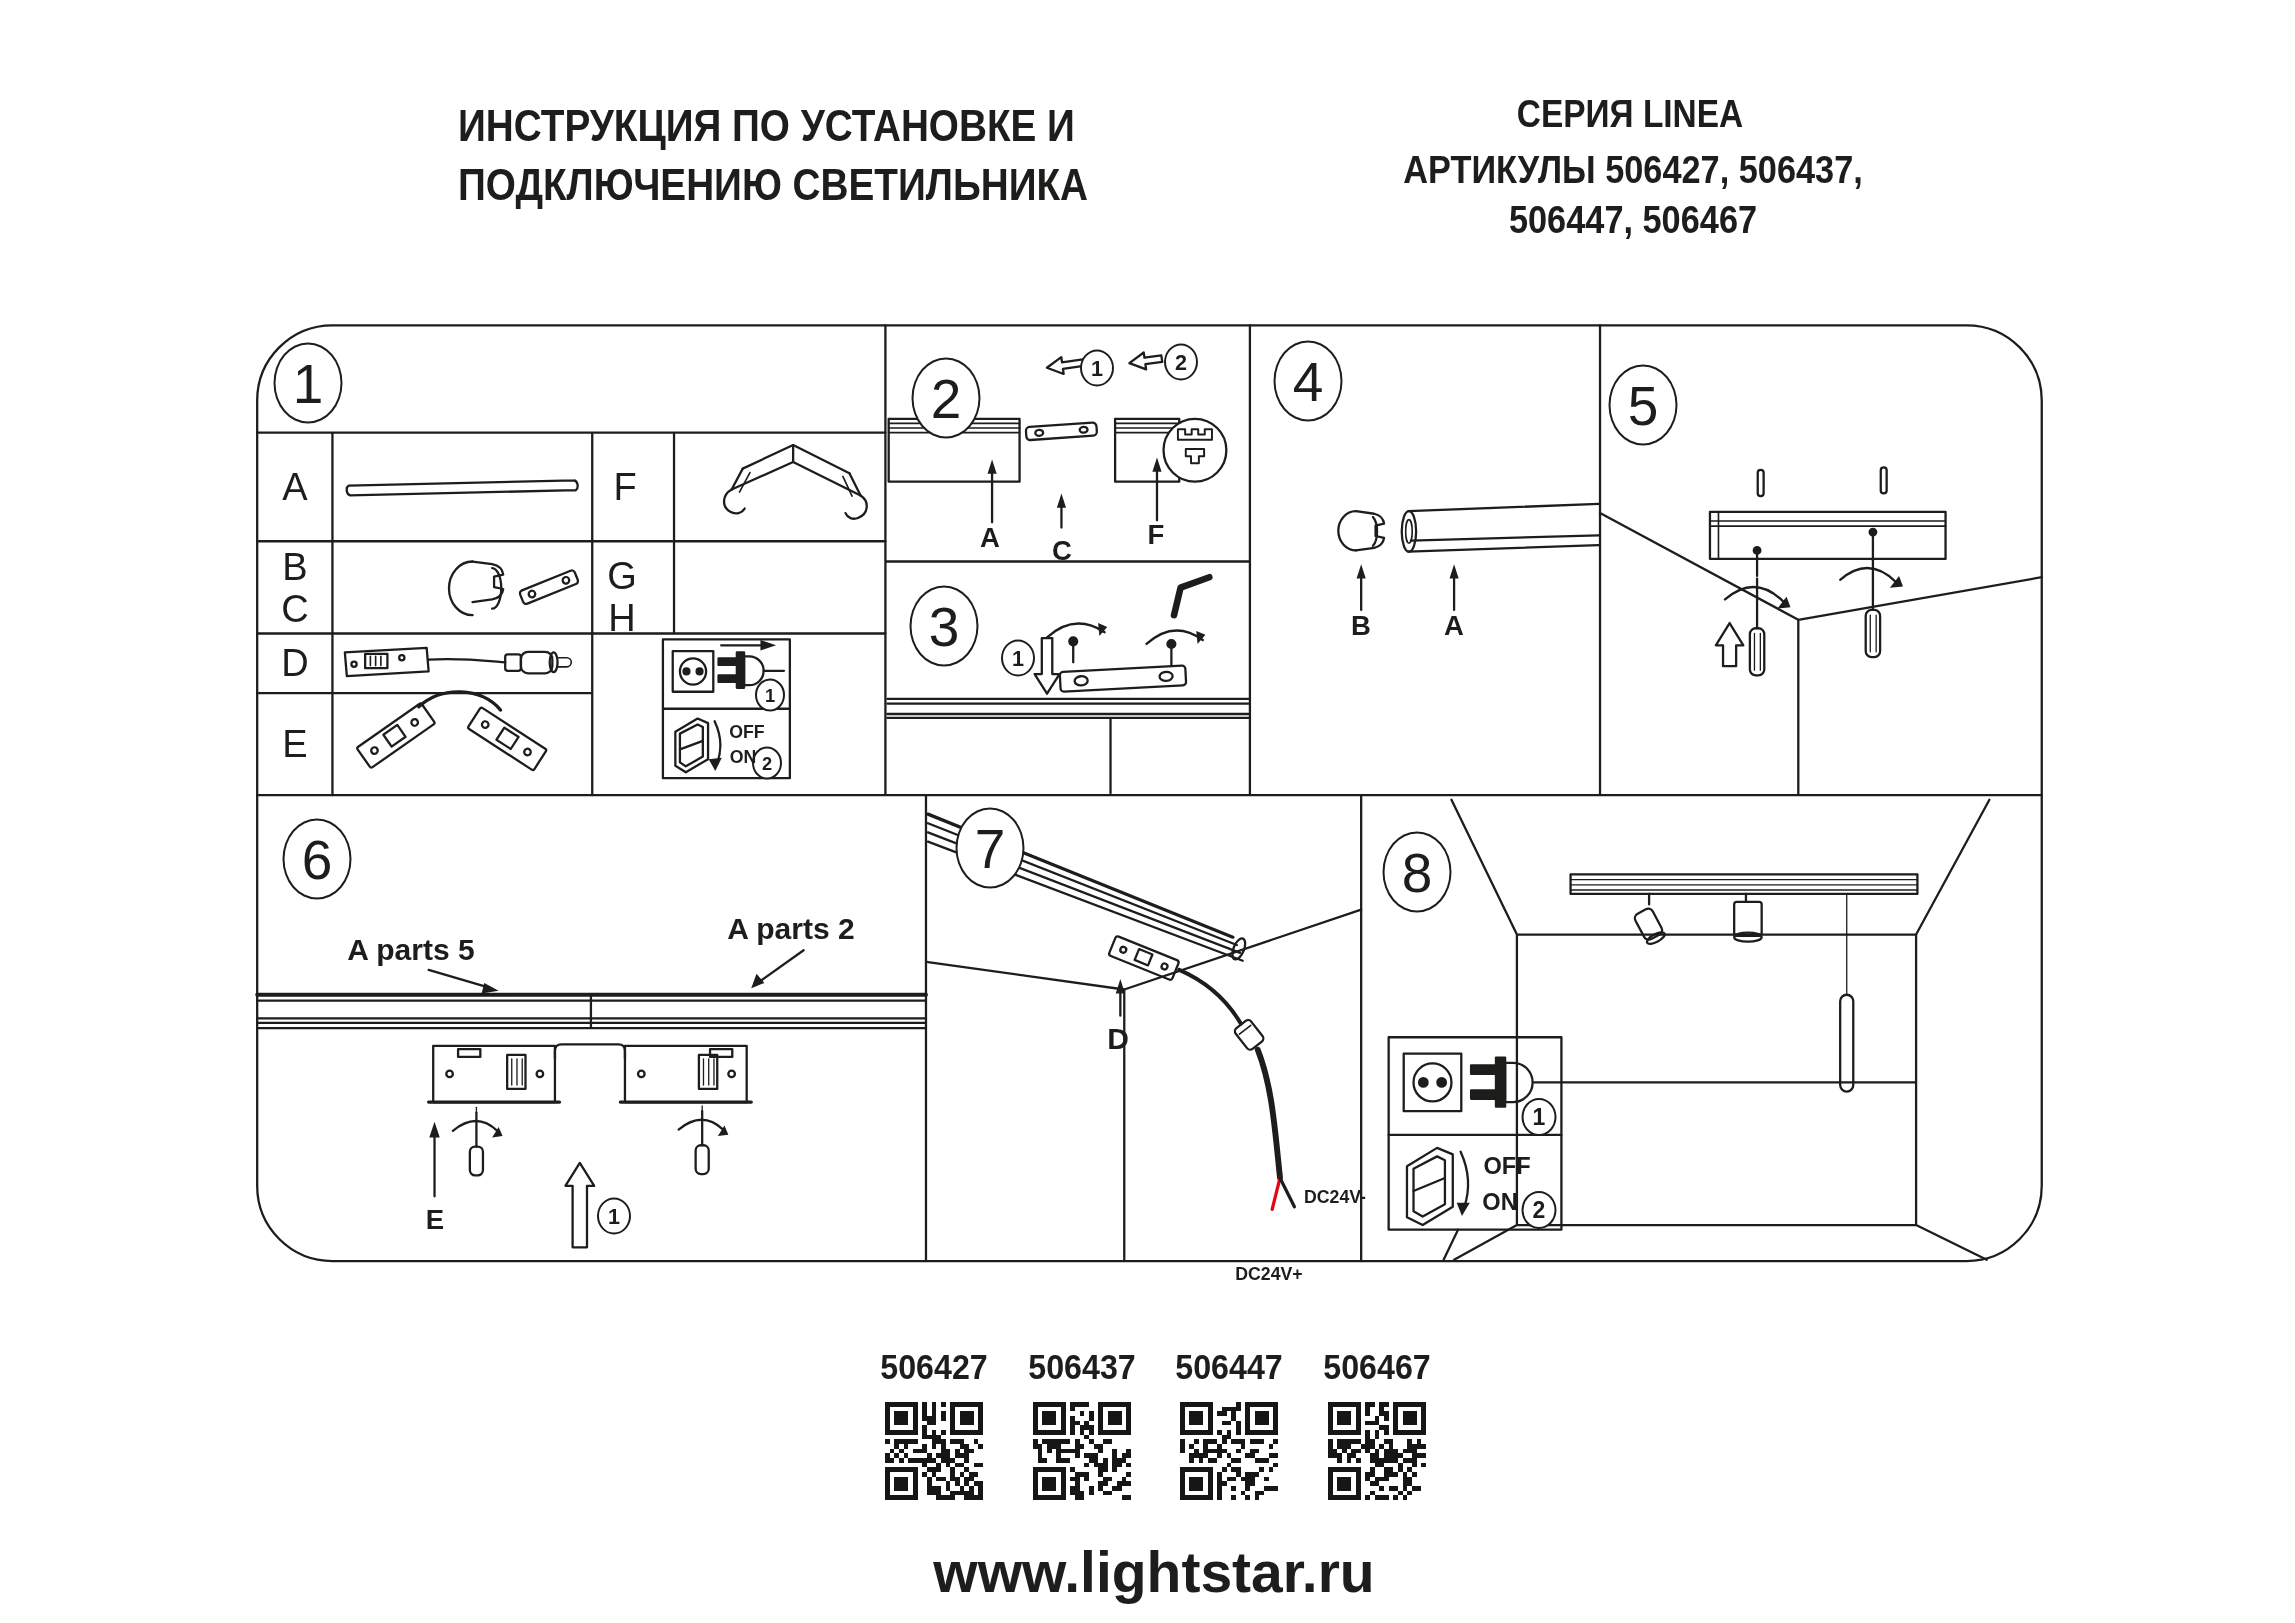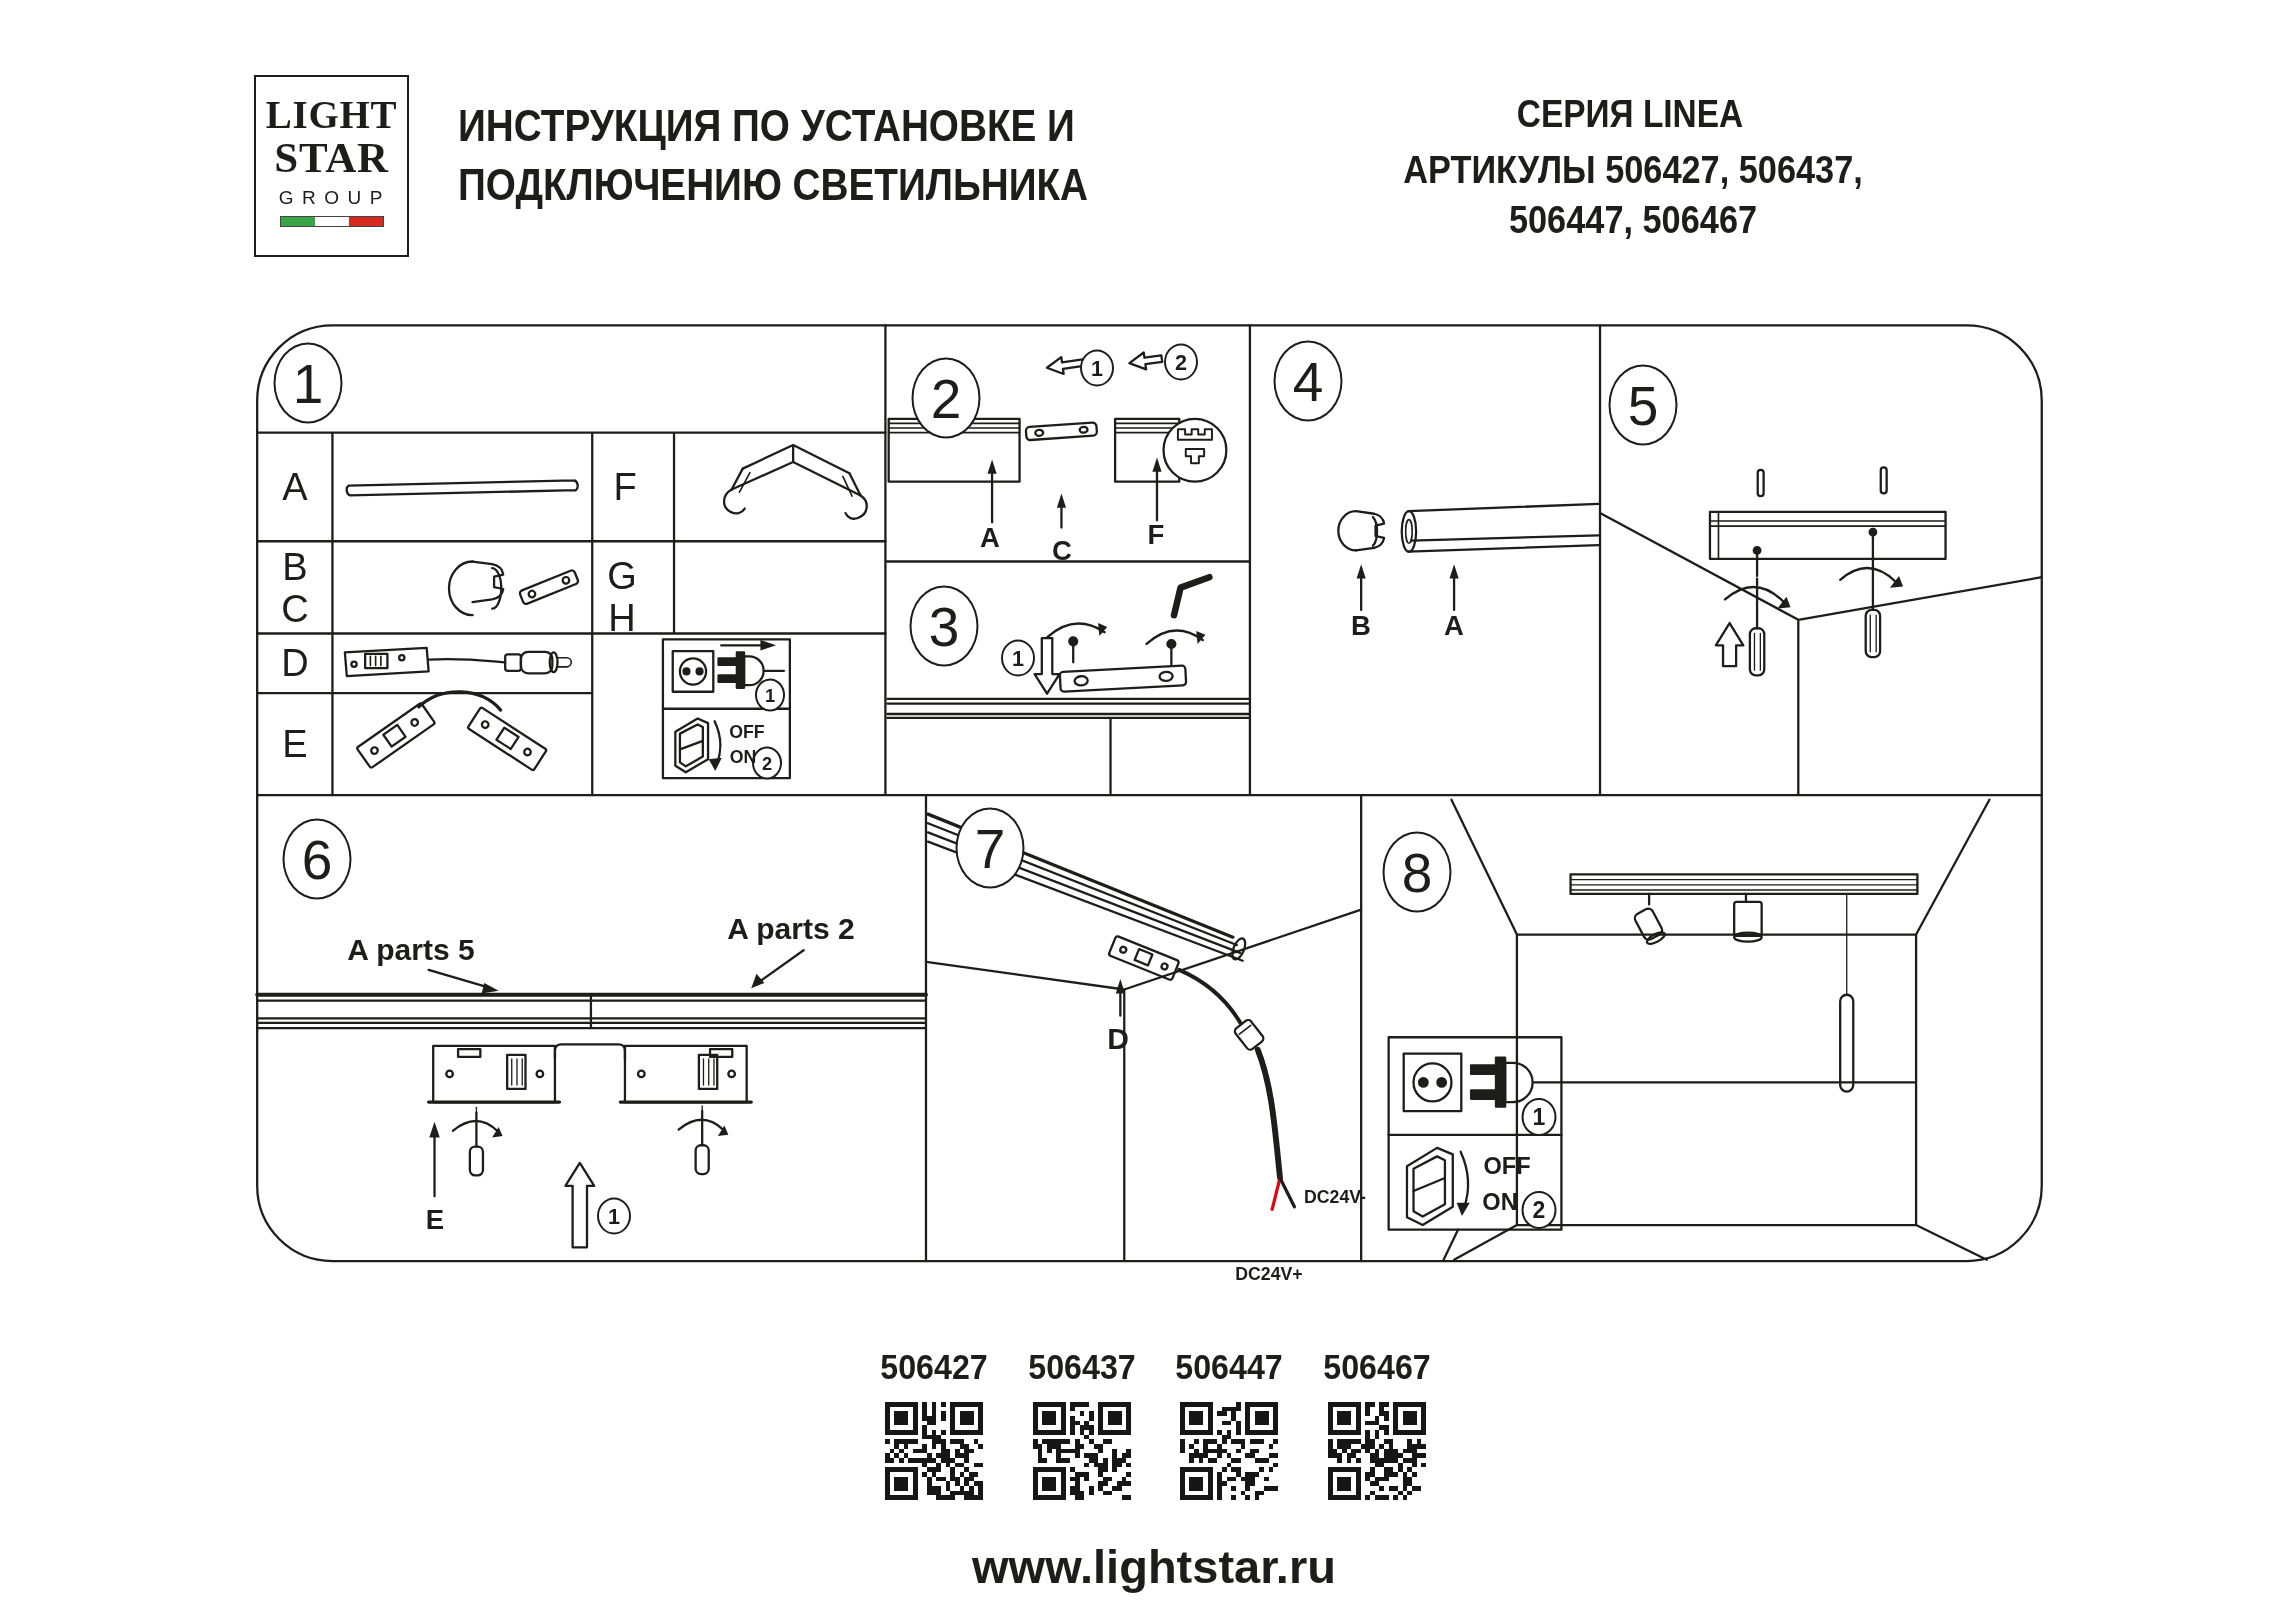--- a/index.html
+++ b/index.html
@@ -36,21 +36,21 @@
   .s48{width:31px;height:34px;font-size:23px;}
   
   .cl{position:absolute;font-size:38px;font-weight:400;transform:translate(-50%,-50%);}
   .bl{position:absolute;font-weight:700;transform:translate(-50%,-50%);}
   .f42{font-size:27.5px;} .f46{font-size:30px;} .f27{font-size:17.7px;} .f36{font-size:23.6px;}
   .dc{position:absolute;font-size:17.7px;font-weight:700;transform:translate(-50%,-50%);}
   
   .artnum{position:absolute;top:1347px;font-size:35px;font-weight:700;transform:translateX(-50%) scaleX(.92);}
   .qr{position:absolute;top:1402px;width:98px;height:98px;}
   .qr svg{width:100%;height:100%;}
-  .site{position:absolute;left:1154px;top:1539px;font-size:47px;font-weight:700;transform:translateX(-50%);}
+  .site{position:absolute;left:1154px;top:1539px;font-size:57px;font-weight:700;transform:translateX(-50%);}
 </style>
 </head>
 <body>
 
 <div class="page">
 
   <svg class="art" width="2295" height="1623" viewBox="0 0 3507 2480" fill="none" stroke="#1d1d1b" stroke-width="3.5" stroke-linecap="round" stroke-linejoin="round">
 
     <g>
       <rect x="393" y="497" width="2727" height="1430" rx="115"></rect>
@@ -326,30 +326,20 @@
         <path d="M2,30 L48,2 L72,12 L72,92 L26,120 L2,108 Z"></path>
         <path d="M12,34 L48,15 L60,21 L60,88 L26,107 L12,99 Z"></path>
         <path d="M12,68 L60,48"></path>
       </g>
       <path d="M2232,1760 q20,44 5,86"></path>
       <polygon points="2234,1858 2246,1838 2226,1838" fill="#1d1d1b" stroke="none"></polygon>
       <path d="M2228,1879 L2206,1925"></path>
     </g>
   </svg>
 
-  <div class="logo-box">
-    <div class="logo-light">LIGHT</div>
-    <div class="logo-star">STAR</div>
-    <div class="logo-group">GROUP</div>
-    <div class="logo-flag">
-        <span class="fg"></span>
-        <span class="fw"></span>
-        <span class="fr"></span>
-      </div>
-  </div>
 
   <div class="title">
     <div>ИНСТРУКЦИЯ ПО УСТАНОВКЕ И</div>
     <div>ПОДКЛЮЧЕНИЮ СВЕТИЛЬНИКА</div>
   </div>
   <div class="series">СЕРИЯ LINEA</div>
   <div class="articles1">АРТИКУЛЫ 506427, 506437,</div>
   <div class="articles2">506447, 506467</div>
 
   <div class="pnum ctr" style="left:308px;top:383px;">1</div>

